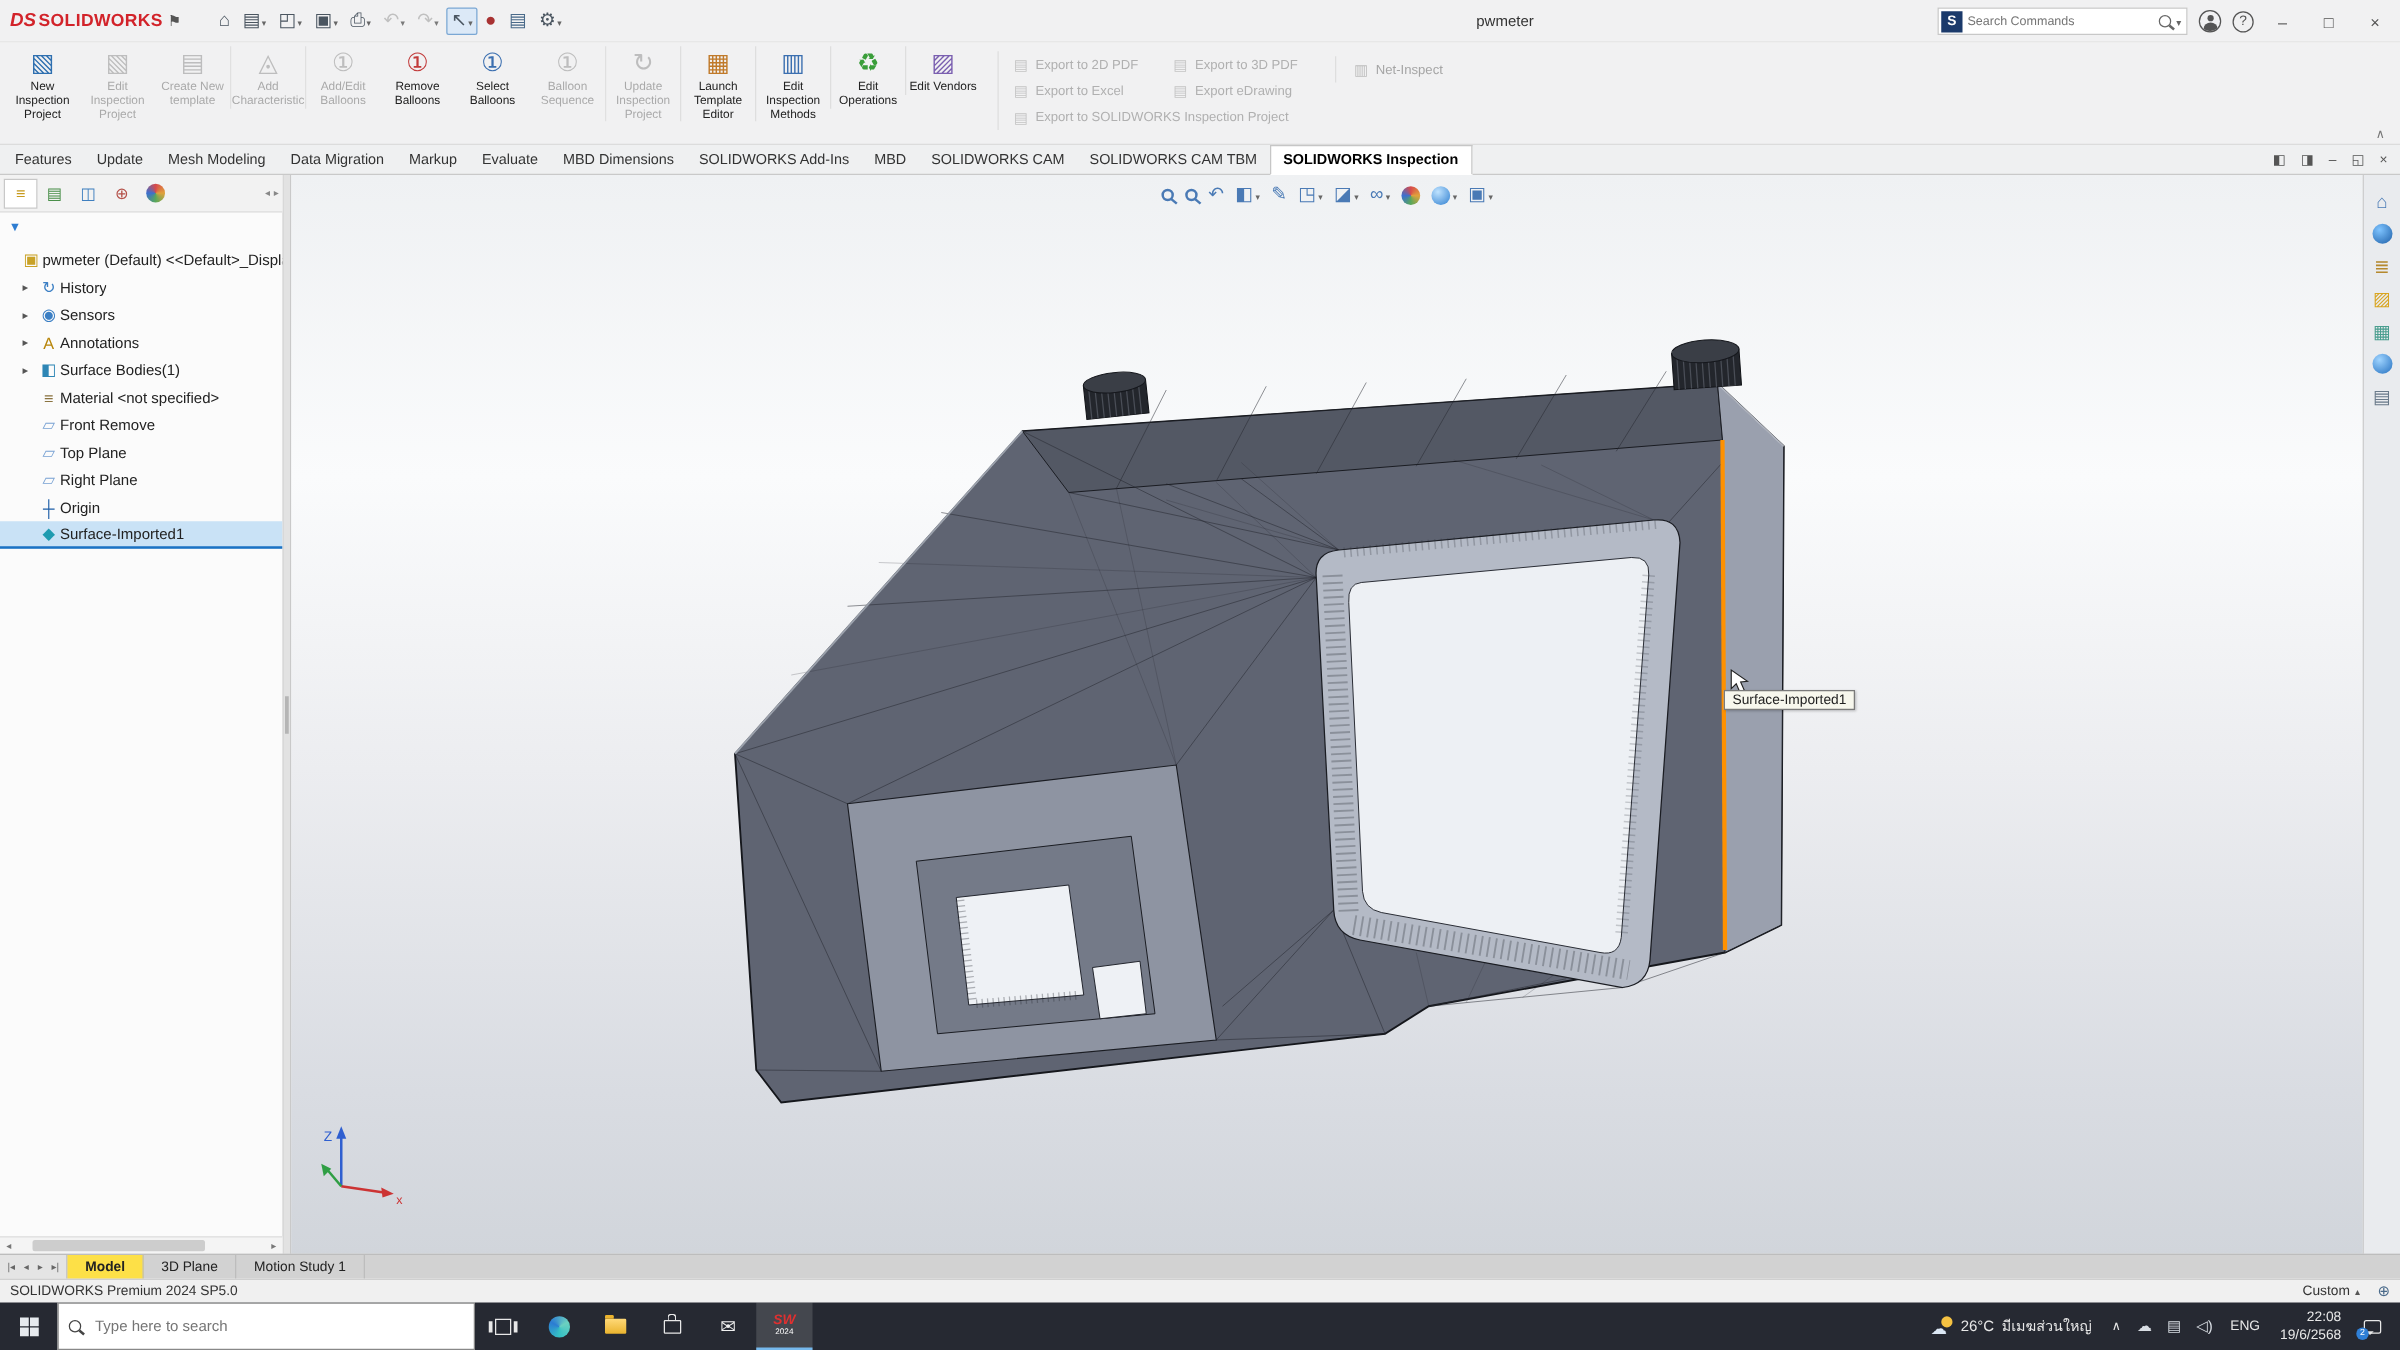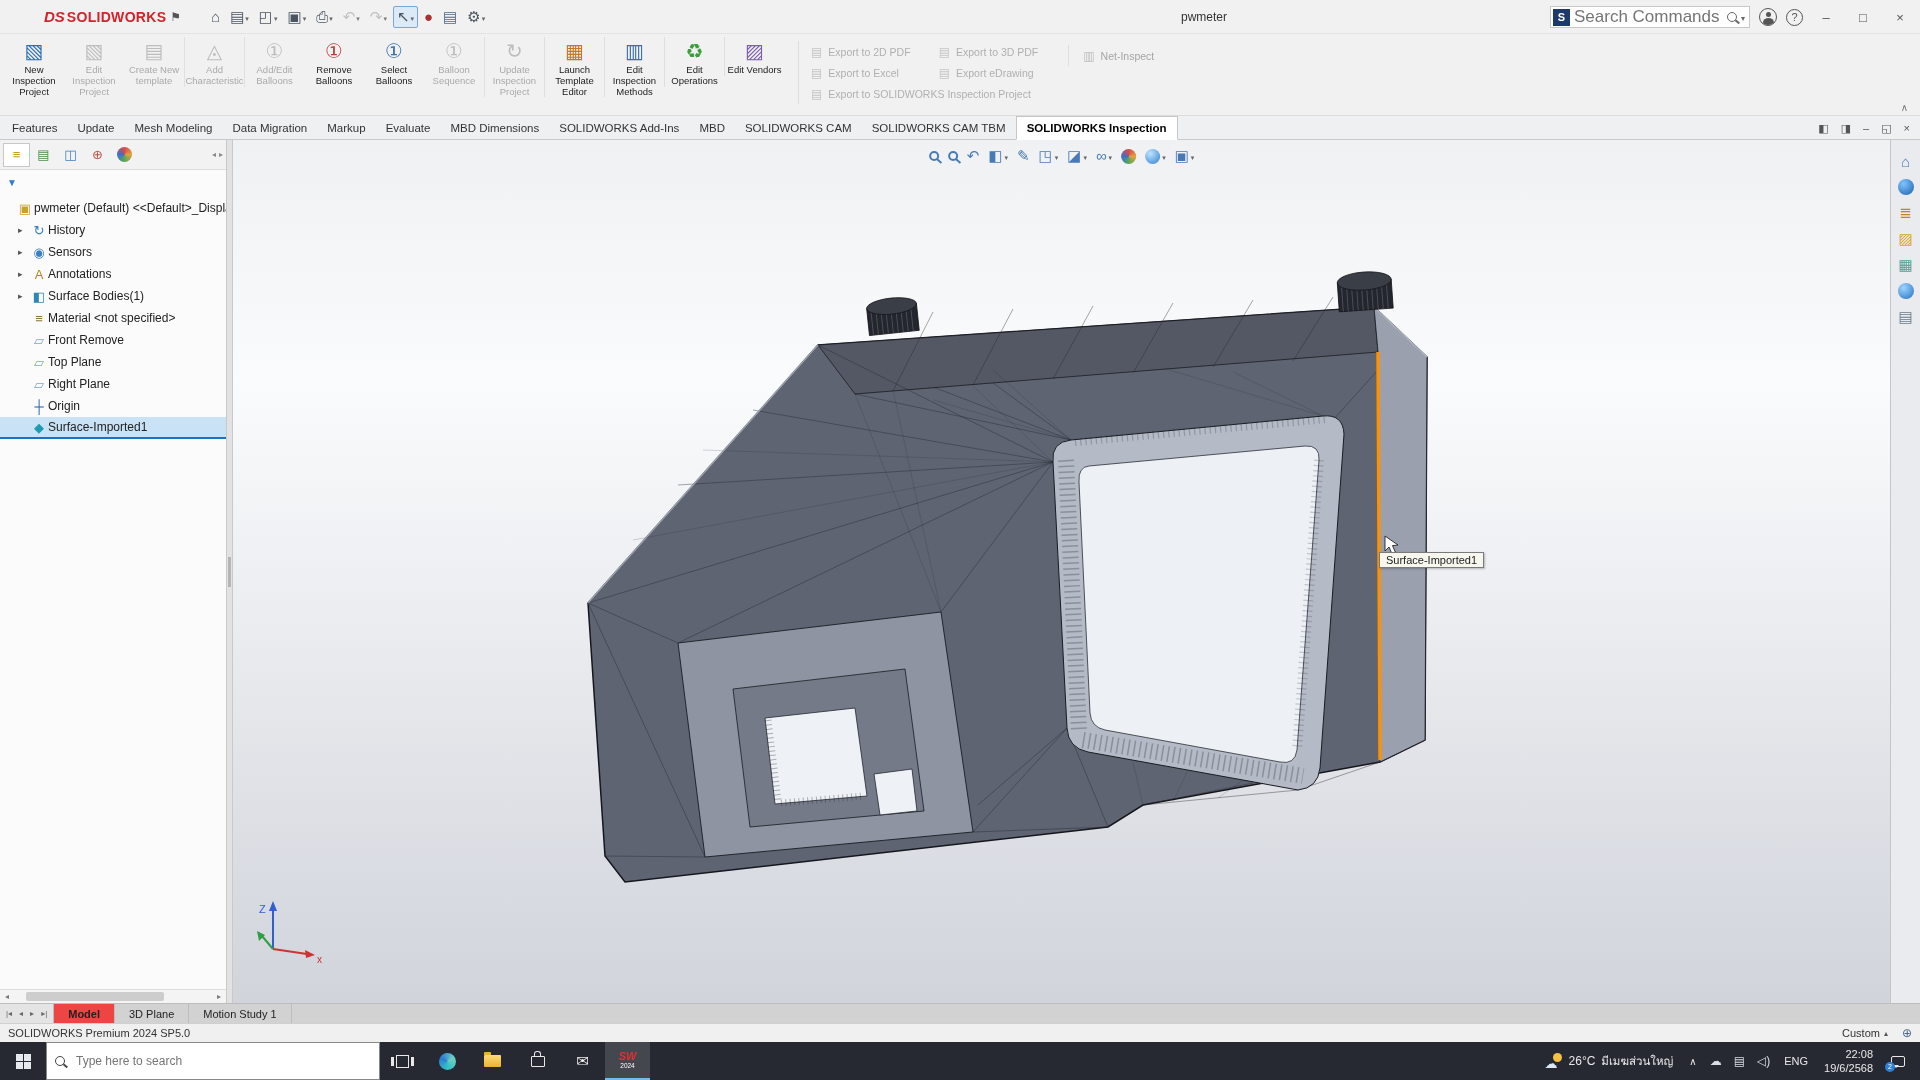--- a/index.html
+++ b/index.html
@@ -2,38 +2,38 @@
 <html><head>
 <meta charset="utf-8">
 <style>
   *{margin:0;padding:0;box-sizing:border-box;font-family:"Liberation Sans","DejaVu Sans",sans-serif;}
   html,body{width:1920px;height:1080px;overflow:hidden;}
   body{position:relative;background:#f0f0f0;font-size:12px;color:#222;}
 
   
   .titlebar{position:absolute;top:0;left:0;right:0;height:34px;background:#f1f1f2;display:flex;align-items:center;border-bottom:1px solid #e3e3e3;}
   .logo{display:flex;align-items:baseline;margin-left:8px;white-space:nowrap;}
-  .logo-ds{color:#d2232a;font-weight:bold;font-style:italic;font-size:15px;margin-right:2px;margin-left:36px;}
+  .logo-ds{color:#d2232a;font-weight:bold;font-style:italic;font-size:15px;margin-right:2px;}
   .logo-text{color:#d2232a;font-weight:bold;font-size:14px;letter-spacing:.3px;}
   .menubar{display:flex;margin-left:14px;}
   .menu-item{padding:0 8px;line-height:34px;font-size:12px;color:#333;cursor:default;}
   .pin-glyph{font-size:12px;color:#555;margin:0 4px;}
   .quicktools{display:flex;align-items:center;margin-left:22px;gap:2px;}
   .qt-btn{display:flex;align-items:center;padding:2px 3px;border:1px solid transparent;}
   .qt-btn .icon-glyph{font-size:15px;color:#4a5560;line-height:16px;}
   .qt-btn.disabled .icon-glyph{color:#b8b8b8;}
   .qt-btn.pressed{background:#dce9f7;border:1px solid #7aa7d4;border-radius:2px;}
   .caret{display:none;}
   .has-caret .caret{display:inline-block;}
   .caret::after{content:"▾";font-size:7px;color:#666;margin-left:1px;}
   .doc-title{position:absolute;left:1204px;transform:translateX(-50%);top:0;height:34px;line-height:34px;font-size:12px;color:#333;}
   .tb-right{position:absolute;right:6px;top:0;height:34px;display:flex;align-items:center;gap:9px;}
   .search-box{width:200px;height:22px;background:#fff;border:1px solid #c8c8c8;display:flex;align-items:center;}
   .search-logo{width:17px;height:17px;background:#1b3a6b;color:#fff;font-size:11px;font-weight:bold;display:flex;align-items:center;justify-content:center;margin:0 4px 0 2px;}
-  .search-box input{flex:1;border:none;outline:none;background:transparent;font-size:17px;color:#666;min-width:0;}
+  .search-box input{flex:1;border:none;outline:none;background:transparent;font-size:10px;color:#666;min-width:0;}
   .mag-icon{width:10px;height:10px;border:1.6px solid #666;border-radius:50%;position:relative;display:inline-block;margin-right:4px;flex:none;}
   .mag-icon::after{content:"";position:absolute;width:5px;height:1.6px;background:#666;right:-4px;bottom:-2px;transform:rotate(40deg);}
   .search-caret::after{content:"▾";font-size:8px;color:#666;margin-right:4px;}
   .person{width:18px;height:18px;border:1.4px solid #555;border-radius:50%;position:relative;overflow:hidden;}
   .person::before{content:"";position:absolute;top:3px;left:5.5px;width:5px;height:5px;border-radius:50%;background:#555;}
   .person::after{content:"";position:absolute;top:9px;left:2.5px;width:11px;height:9px;border-radius:50%;background:#555;}
   .help{width:17px;height:17px;border:1.4px solid #555;border-radius:50%;font-size:11px;display:flex;align-items:center;justify-content:center;color:#555;}
   .win-btn{width:28px;text-align:center;font-size:13px;color:#555;}
 
   
@@ -102,21 +102,21 @@
   .taskpane{width:30px;flex:none;background:#e9ebee;border-left:1px solid #c5c5c5;padding-top:8px;display:flex;flex-direction:column;align-items:center;}
   .tp-btn{width:100%;height:26px;display:flex;align-items:center;justify-content:center;}
   .tp-btn .icon-glyph{font-size:15px;}
   .tp-btn .icon-glyph.ball{width:16px;height:16px;}
 
   
   .doctabs{position:absolute;top:1003px;left:0;right:0;height:20px;background:#d2d2d2;display:flex;align-items:stretch;border-top:1px solid #bdbdbd;}
   .doctab-nav{display:flex;align-items:center;padding:0 4px;gap:3px;background:#e4e4e4;border-right:1px solid #bdbdbd;}
   .nav-btn{font-size:8px;color:#666;padding:0 2px;}
   .doctab{padding:0 14px;font-size:11px;color:#222;display:flex;align-items:center;border-right:1px solid #bdbdbd;}
-  .doctab.active{background:#ef4444;font-weight:bold;}
+  .doctab.active{background:#fde047;font-weight:bold;}
 
   
   .statusbar{position:absolute;top:1023px;left:0;right:0;height:19px;background:#f0f0f0;border-top:1px solid #d0d0d0;display:flex;align-items:center;font-size:11px;color:#333;}
   .status-left{margin-left:8px;}
   .status-units{margin-left:auto;display:flex;align-items:center;gap:4px;margin-right:14px;}
   .units-caret{font-size:8px;color:#555;}
   .status-globe{margin-right:8px;font-size:12px;color:#4a6a8a;}
 
   
   .taskbar{position:absolute;top:1042px;left:0;right:0;height:38px;background:#262932;display:flex;align-items:stretch;color:#e8e8e8;}

